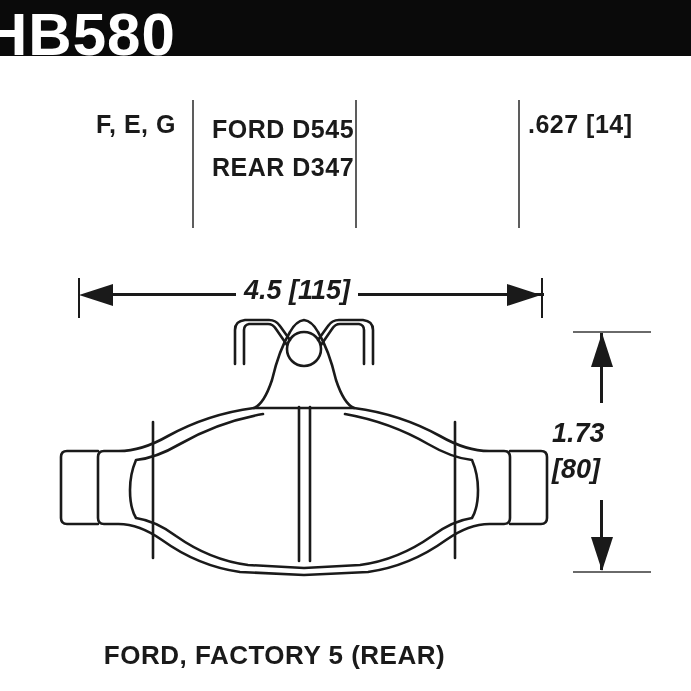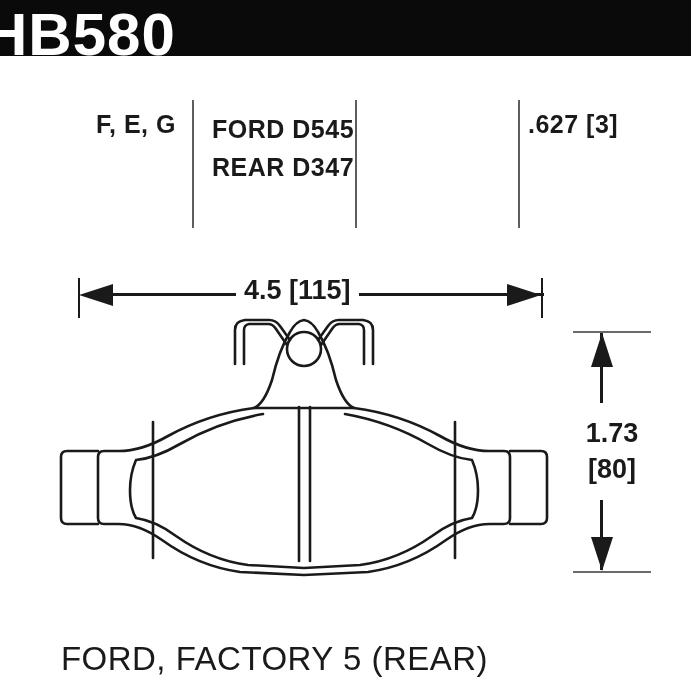--- a/index.html
+++ b/index.html
@@ -119,21 +119,22 @@
     border-top: 34px solid #1a1a1a;
   }
   .dim-text {
     position: absolute;
     font-family: "Liberation Sans", sans-serif;
     font-weight: bold;
     font-size: 27px;
     color: #1a1a1a;
     background: #ffffff;
     white-space: nowrap;
-    text-align: center;
+    text-align: left;
+    font-style: italic;
   }
   #width-dim-text {
     left: 236px;
     top: 275px;
     padding: 0 8px;
   }
   #height-dim-text {
     left: 552px;
     top: 415px;
     width: 120px;
@@ -149,22 +150,22 @@
   }
 
   
   #caption {
     position: absolute;
     left: 0;
     top: 640px;
     width: 549px;
     text-align: center;
     font-family: "Liberation Sans", sans-serif;
-    font-weight: normal;
-    font-size: 33px;
+    font-weight: bold;
+    font-size: 26px;
     letter-spacing: 0.5px;
     color: #1a1a1a;
   }
 </style>
 </head>
 <body>
 
 <div id="sheet">
 
   <div id="header-bar">
@@ -181,21 +182,21 @@
       <div>FORD D545</div>
       <div>REAR D347</div>
     </div>
 
     <div class="spec-divider" style="left:355px;"></div>
 
     <div class="spec-cell" style="left:380px; top:42px;"></div>
 
     <div class="spec-divider" style="left:518px;"></div>
 
-    <div class="spec-cell" id="thickness-cell">.627 [3]</div>
+    <div class="spec-cell" id="thickness-cell">.627 [14]</div>
   </div>
 
   <div>
     <div class="ext-line-v" style="left:78px; top:278px; height:40px;"></div>
     <div class="ext-line-v" style="left:541px; top:278px; height:40px;"></div>
 
     <div class="dim-line-h" style="left:112px; top:293px; width:432px;"></div>
 
     <div class="arrow arrow-left" style="left:79px; top:284px;"></div>
     <div class="arrow arrow-right" style="left:507px; top:284px;"></div>

